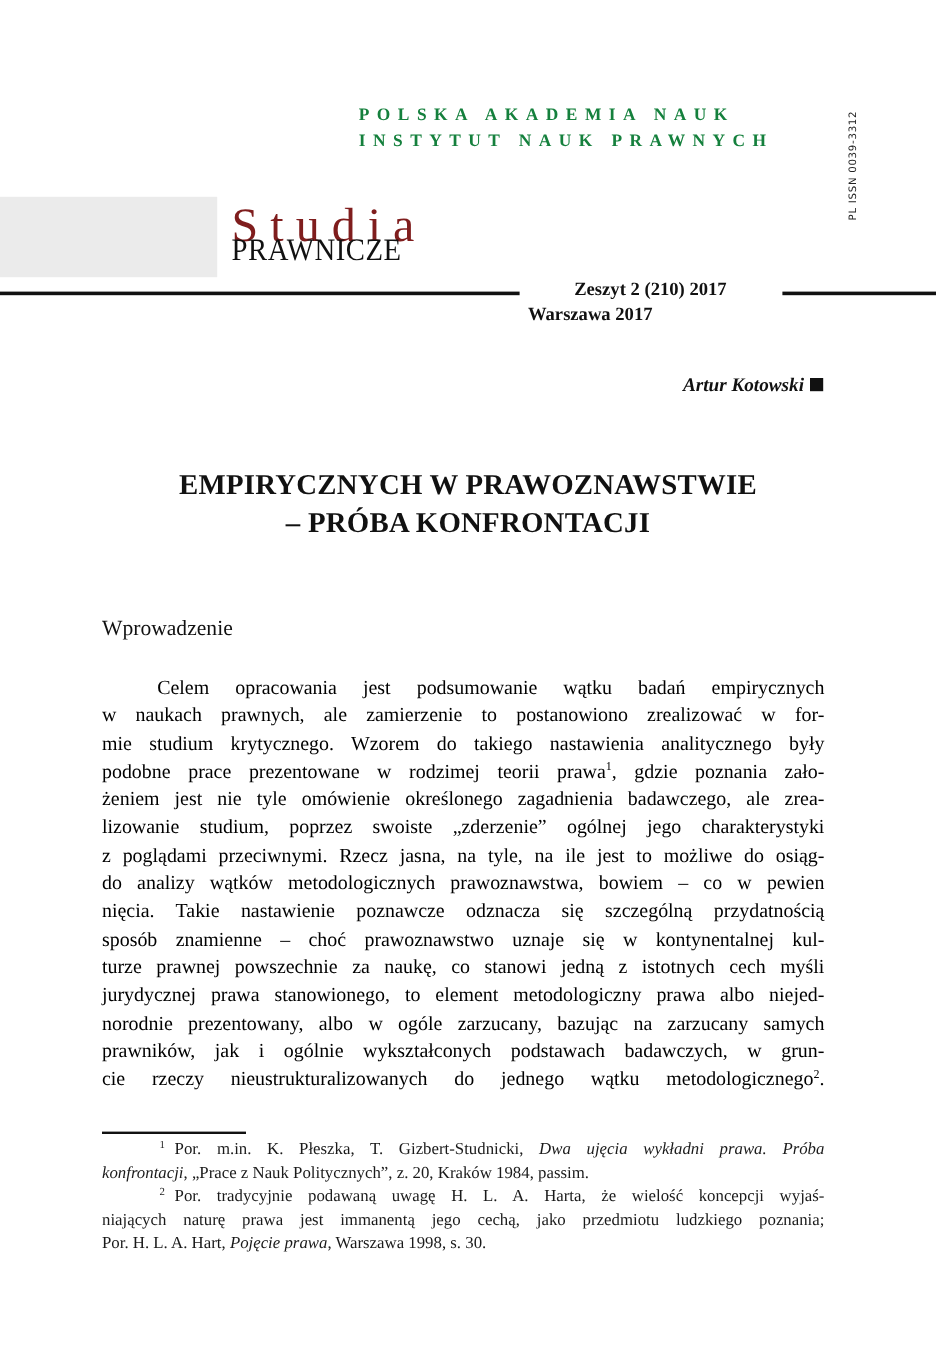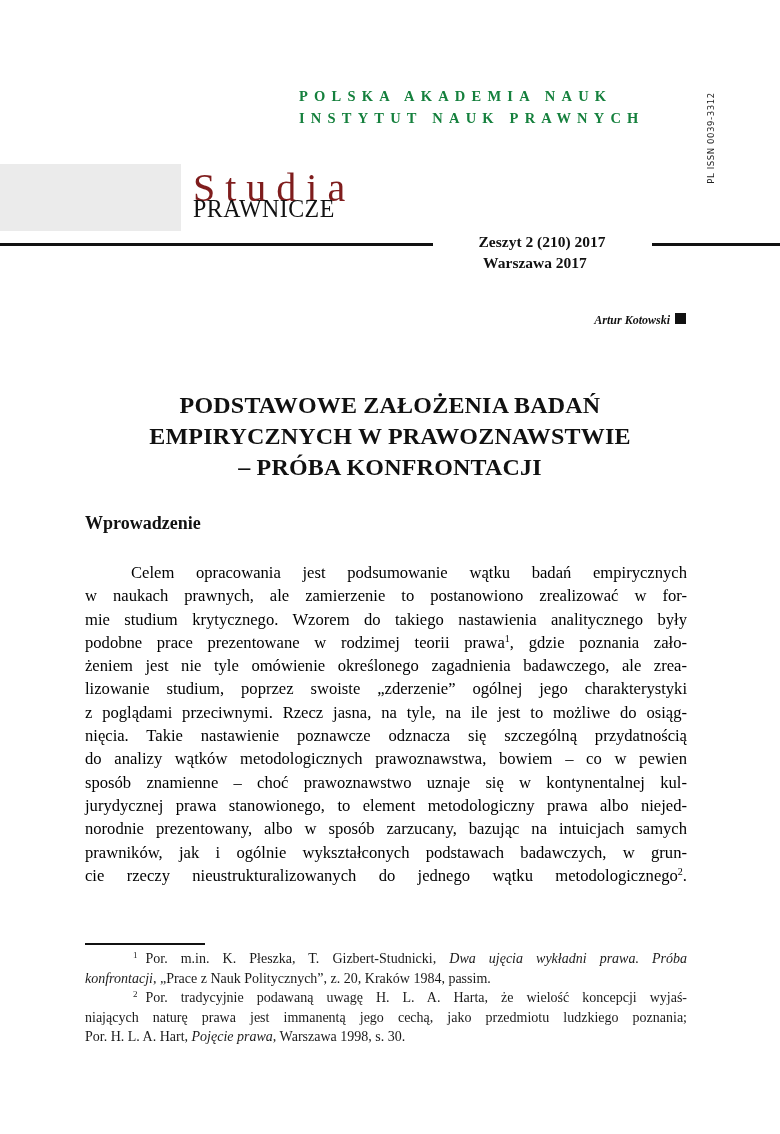--- a/index.html
+++ b/index.html
@@ -13,29 +13,29 @@
   .issn { left: 700px; top: 88px; width: 22px; height: 100px; }
   .issn span { position: absolute; left: 50%; top: 50%; transform: translate(-50%,-50%) rotate(-90deg); white-space: nowrap; font-family: "DejaVu Sans", sans-serif; font-size: 8.5px; letter-spacing: 0.6px; color: #222; }
 
   .graybox { left: 0; top: 164px; width: 181px; width: 181px; height: 67px; background: #ebebeb; }
   .studia { left: 193px; top: 168px; font-size: 40px; letter-spacing: 10px; color: #7f1d1d; line-height: 1; white-space: nowrap; }
   .prawnicze { left: 193px; top: 196px; font-size: 26px; letter-spacing: 0.5px; color: #111; line-height: 1; white-space: nowrap; transform: scaleX(0.92); transform-origin: left; }
 
   .rule-left { left: 0; top: 243px; width: 433px; height: 3px; background: #111; }
   .rule-right { left: 652px; top: 243px; width: 128px; height: 3px; background: #111; }
   .zeszyt { left: 440px; top: 233px; width: 204px; text-align: center; font-size: 15.5px; font-weight: bold; white-space: nowrap; }
-  .warszawa { left: 440px; top: 254px; width: 190px; text-align: center; font-size: 15.5px; font-weight: bold; white-space: nowrap; }
+  .warszawa { left: 440px; top: 254px; width: 190px; text-align: left; font-size: 15.5px; font-weight: bold; white-space: nowrap; }
 
-  .author { left: 420px; top: 313px; width: 266px; text-align: right; font-size: 12px; font-weight: bold; font-style: italic; white-space: nowrap; }
+  .author { left: 420px; top: 313px; width: 266px; text-align: right; font-size: 16px; font-weight: bold; font-style: italic; white-space: nowrap; }
   .author-mark { display: inline-block; width: 11px; height: 11px; background: #111; margin-left: 5px; vertical-align: 0px; }
 
   .title { left: 80px; top: 390px; width: 620px; text-align: center; font-size: 24px; font-weight: bold; line-height: 31px; letter-spacing: 0.2px; }
   .title div { white-space: nowrap; }
 
-  .section { left: 85px; top: 513px; font-size: 18px; font-weight: bold; }
+  .section { left: 85px; top: 513px; font-size: 18px; font-weight: normal; }
 
   .body { left: 85px; top: 561px; width: 602px; font-size: 16.6px; line-height: 23.3px; color: #000000; }
   .body .line { display: block; white-space: nowrap; text-align: justify; text-align-last: justify; height: 23.3px; overflow: visible; }
   .body .line.first { padding-left: 46px; }
   sup { font-size: 10px; vertical-align: 6px; line-height: 0; }
 
   .fn-rule { left: 85px; top: 943px; width: 120px; height: 2px; background: #111; }
   .footnotes { left: 85px; top: 949px; width: 602px; font-size: 14px; line-height: 19.5px; color: #1a1a1a; }
   .footnotes .line { display: block; white-space: nowrap; text-align: justify; text-align-last: justify; height: 19.5px; }
   .footnotes .line.last { text-align-last: left; }
@@ -58,40 +58,40 @@
 <div class="abs prawnicze">PRAWNICZE</div>
 
 <div class="abs rule-left"></div>
 <div class="abs rule-right"></div>
 <div class="abs zeszyt">Zeszyt 2 (210) 2017</div>
 <div class="abs warszawa">Warszawa 2017</div>
 
 <div class="abs author"><span>Artur Kotowski</span><span class="author-mark"></span></div>
 
 <div class="abs title">
-  <div>PODSTAWOWE ZAŁOŻENIA BADAŃ</div>
   <div>EMPIRYCZNYCH W PRAWOZNAWSTWIE</div>
   <div>– PRÓBA KONFRONTACJI</div>
 </div>
 
 <div class="abs section">Wprowadzenie</div>
 
 <div class="abs body">
   <span class="line first">Celem opracowania jest podsumowanie wątku badań empirycznych</span>
   <span class="line">w naukach prawnych, ale zamierzenie to postanowiono zrealizować w for-</span>
   <span class="line">mie studium krytycznego. Wzorem do takiego nastawienia analitycznego były</span>
   <span class="line"><span>podobne prace prezentowane w rodzimej teorii prawa</span><sup>1</sup><span>, gdzie poznania zało-</span></span>
   <span class="line">żeniem jest nie tyle omówienie określonego zagadnienia badawczego, ale zrea-</span>
   <span class="line">lizowanie studium, poprzez swoiste „zderzenie” ogólnej jego charakterystyki</span>
   <span class="line">z poglądami przeciwnymi. Rzecz jasna, na tyle, na ile jest to możliwe do osiąg-</span>
+  <span class="line">do analizy wątków metodologicznych prawoznawstwa, bowiem – co w pewien</span>
   <span class="line">nięcia. Takie nastawienie poznawcze odznacza się szczególną przydatnością</span>
-  <span class="line">do analizy wątków metodologicznych prawoznawstwa, bowiem – co w pewien</span>
   <span class="line">sposób znamienne – choć prawoznawstwo uznaje się w kontynentalnej kul-</span>
+  <span class="line">turze prawnej powszechnie za naukę, co stanowi jedną z istotnych cech myśli</span>
   <span class="line">jurydycznej prawa stanowionego, to element metodologiczny prawa albo niejed-</span>
-  <span class="line">norodnie prezentowany, albo w sposób zarzucany, bazując na intuicjach samych</span>
+  <span class="line">norodnie prezentowany, albo w ogóle zarzucany, bazując na zarzucany samych</span>
   <span class="line">prawników, jak i ogólnie wykształconych podstawach badawczych, w grun-</span>
   <span class="line"><span>cie rzeczy nieustrukturalizowanych do jednego wątku metodologicznego</span><sup>2</sup><span>.</span></span>
 </div>
 
 <div class="abs fn-rule"></div>
 
 <div class="abs footnotes">
   <span class="line ind"><sup>1</sup><span>Por. m.in. K. Płeszka, T. Gizbert-Studnicki, </span><i>Dwa ujęcia wykładni prawa. Próba</i></span>
   <span class="line last"><i>konfrontacji</i><span>, „Prace z Nauk Politycznych”, z. 20, Kraków 1984, passim.</span></span>
   <span class="line ind"><sup>2</sup><span>Por. tradycyjnie podawaną uwagę H. L. A. Harta, że wielość koncepcji wyjaś-</span></span>

